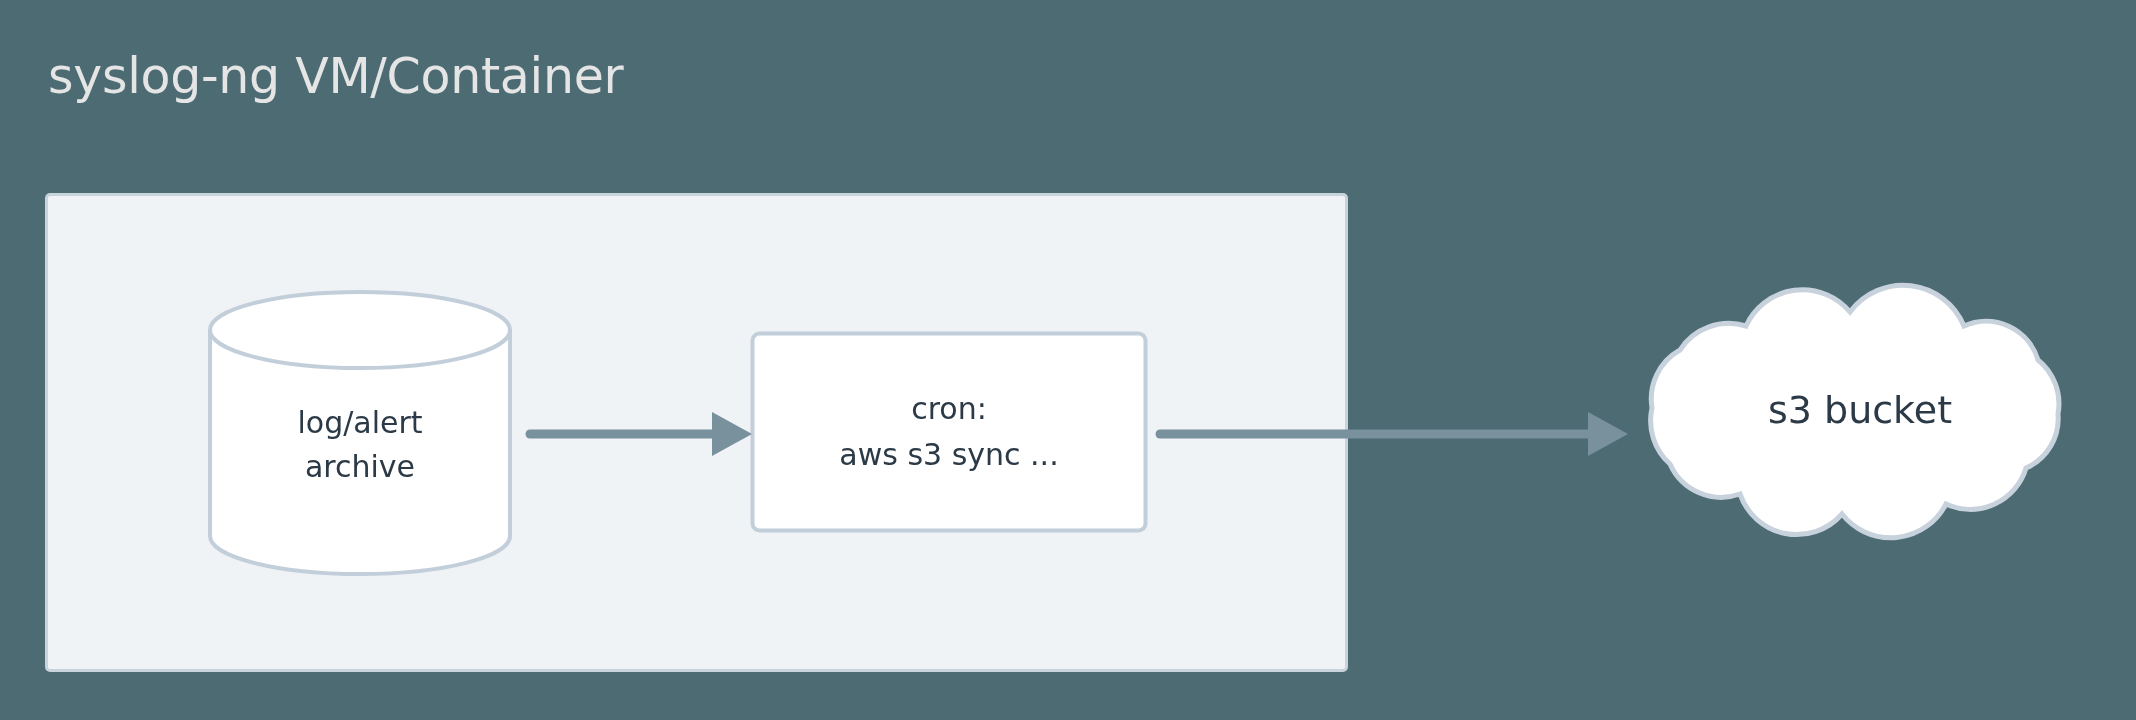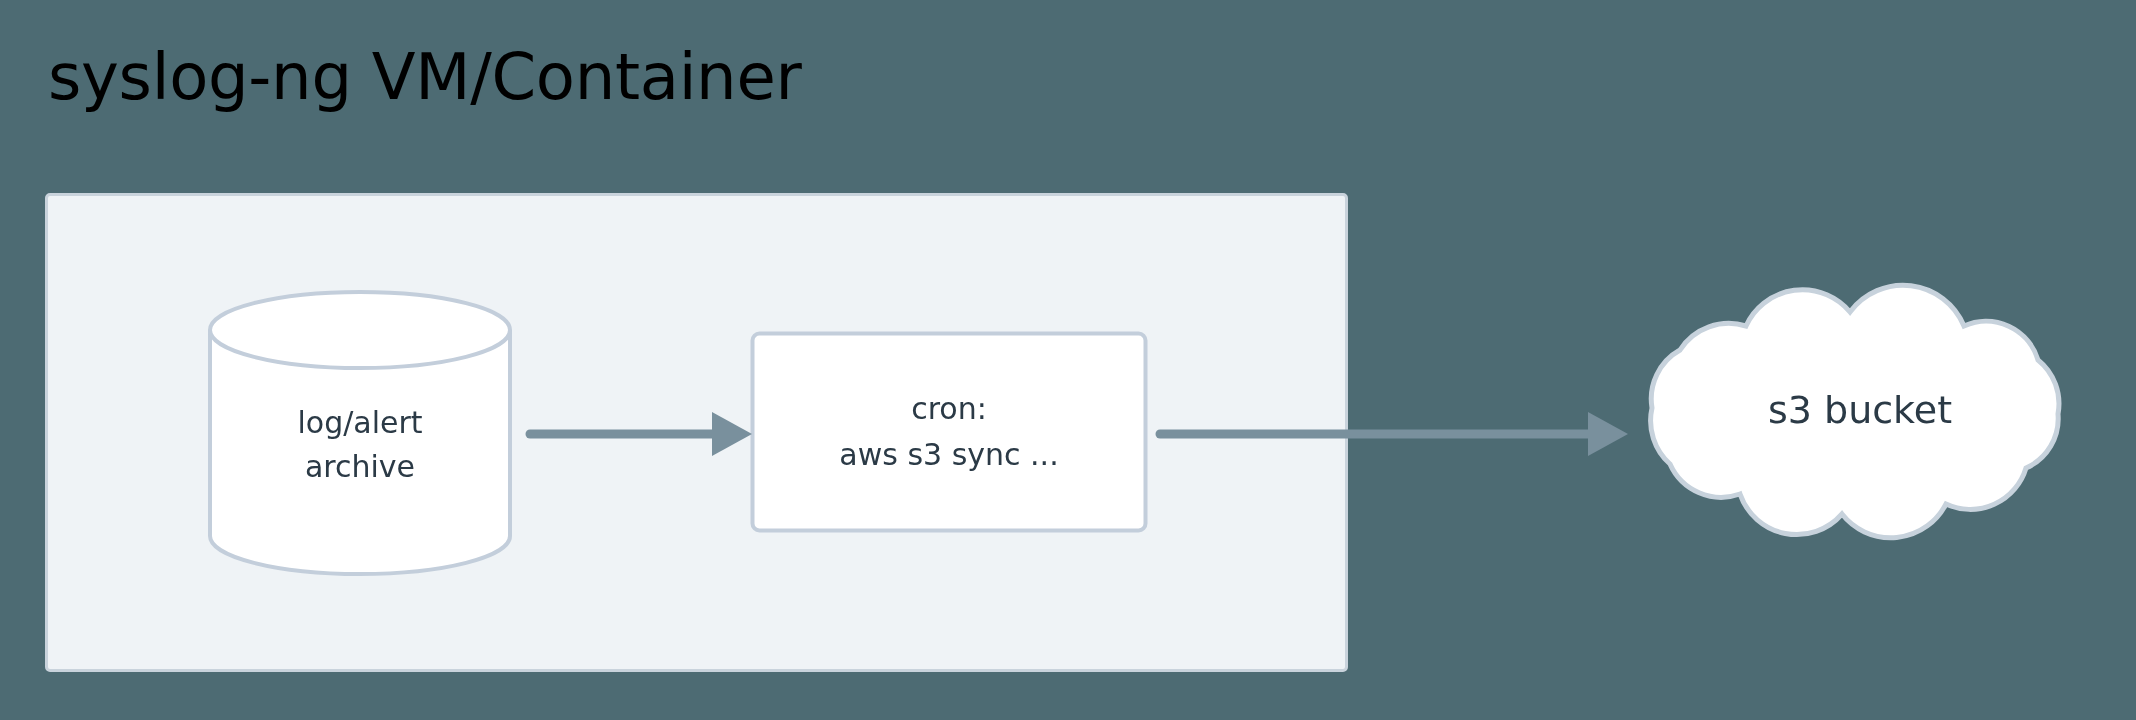--- a/index.html
+++ b/index.html
@@ -21,23 +21,23 @@
     width: 2136px;
     height: 720px;
     background: #4d6b73;
   }
 
   
   .diagram-title {
     position: absolute;
     left: 48px;
     top: 48px;
-    font-size: 64px;
+    font-size: 49px;
     line-height: 58px;
-    color: #000000;
+    color: #e5e5e5;
     letter-spacing: -0.3px;
     white-space: nowrap;
     font-weight: 400;
   }
 
   
   .container-panel {
     position: absolute;
     left: 45px;
     top: 193px;

